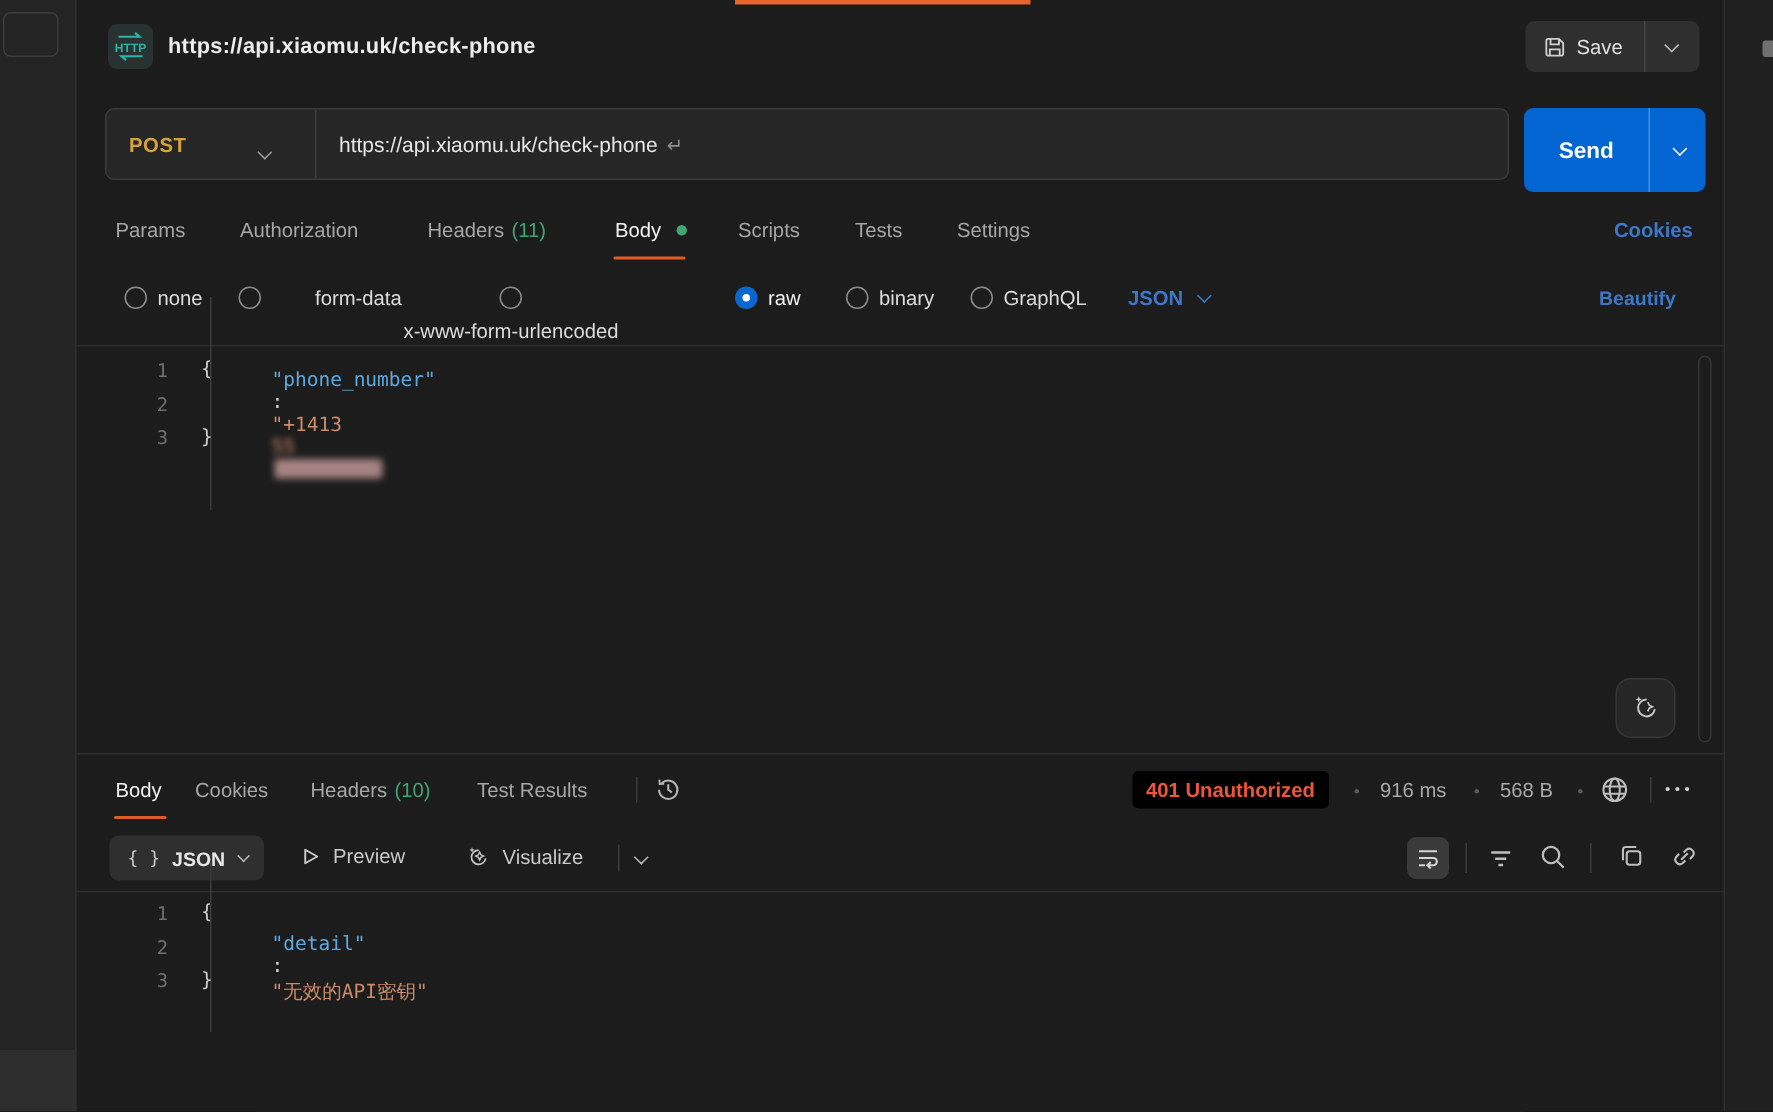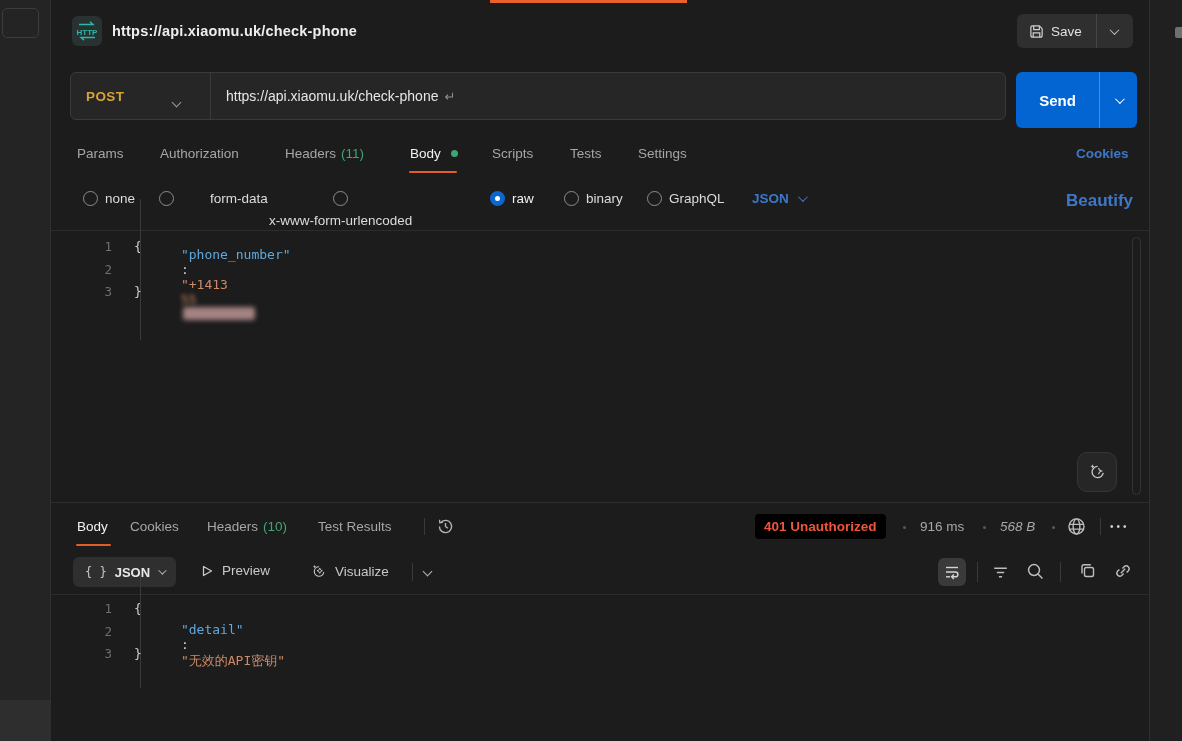--- a/index.html
+++ b/index.html
@@ -177,21 +177,21 @@
     <span class="radio-label">binary</span>
   </div>
   <div class="abs radio-item" style="left:647px;">
     <span class="radio"></span>
     <span class="radio-label">GraphQL</span>
   </div>
   <div class="abs flex" style="left:752px;top:191px;gap:9px;">
     <span class="link-blue">JSON</span>
     <span style="display:inline-block;width:7px;height:7px;border-right:1.6px solid #3d78c8;border-bottom:1.6px solid #3d78c8;transform:rotate(45deg) translateY(-2px);"></span>
   </div>
-  <div class="abs link-blue" style="left:1066px;top:191px;font-size:17px;">Beautify</div>
+  <div class="abs link-blue" style="left:1066px;top:191px;font-size:13px;">Beautify</div>
 
   <div class="abs hdiv" style="top:230px;"></div>
   <div class="abs code-line" style="top:235px;">
     <span class="gutter">1</span>
     <span class="code tok-punc">{</span>
   </div>
   <div class="abs code-line" style="top:257.5px;">
     <span class="gutter">2</span>
     <span class="code">
       <span class="indent-guide"></span>
@@ -233,21 +233,21 @@
       <path d="M3.2 9 a5.8 5.8 0 1 0 1.7-4.1"></path>
       <path d="M3.4 2.6 l.2 2.8 2.8 -.2" stroke-width="1.2"></path>
       <path d="M9 5.6 V9 l2.3 1.7"></path>
     </svg>
   </div>
 
   <div class="abs status-badge">401 Unauthorized</div>
   <div class="abs dot-sep" style="left:903px;"></div>
   <div class="abs meta-text" style="left:920px;">916 ms</div>
   <div class="abs dot-sep" style="left:983px;"></div>
-  <div class="abs meta-text" style="left:1000px;font-style:italic;">568 B</div>
+  <div class="abs meta-text" style="left:1000px;">568 B</div>
   <div class="abs dot-sep" style="left:1052px;"></div>
   <div class="abs icon-btn" style="left:1066px;top:516px;">
     <svg width="21" height="21" viewBox="0 0 20 20" fill="none" stroke="#bdbdbd" stroke-width="1.3">
       <circle cx="10" cy="10" r="7.2"></circle>
       <ellipse cx="10" cy="10" rx="3.2" ry="7.2"></ellipse>
       <path d="M3 8 h14 M3 12.5 h14"></path>
     </svg>
   </div>
   <div class="abs vdiv" style="left:1100px;top:518px;height:17px;"></div>
   <div class="abs more-dots" style="left:1110px;top:521px;">•••</div>

